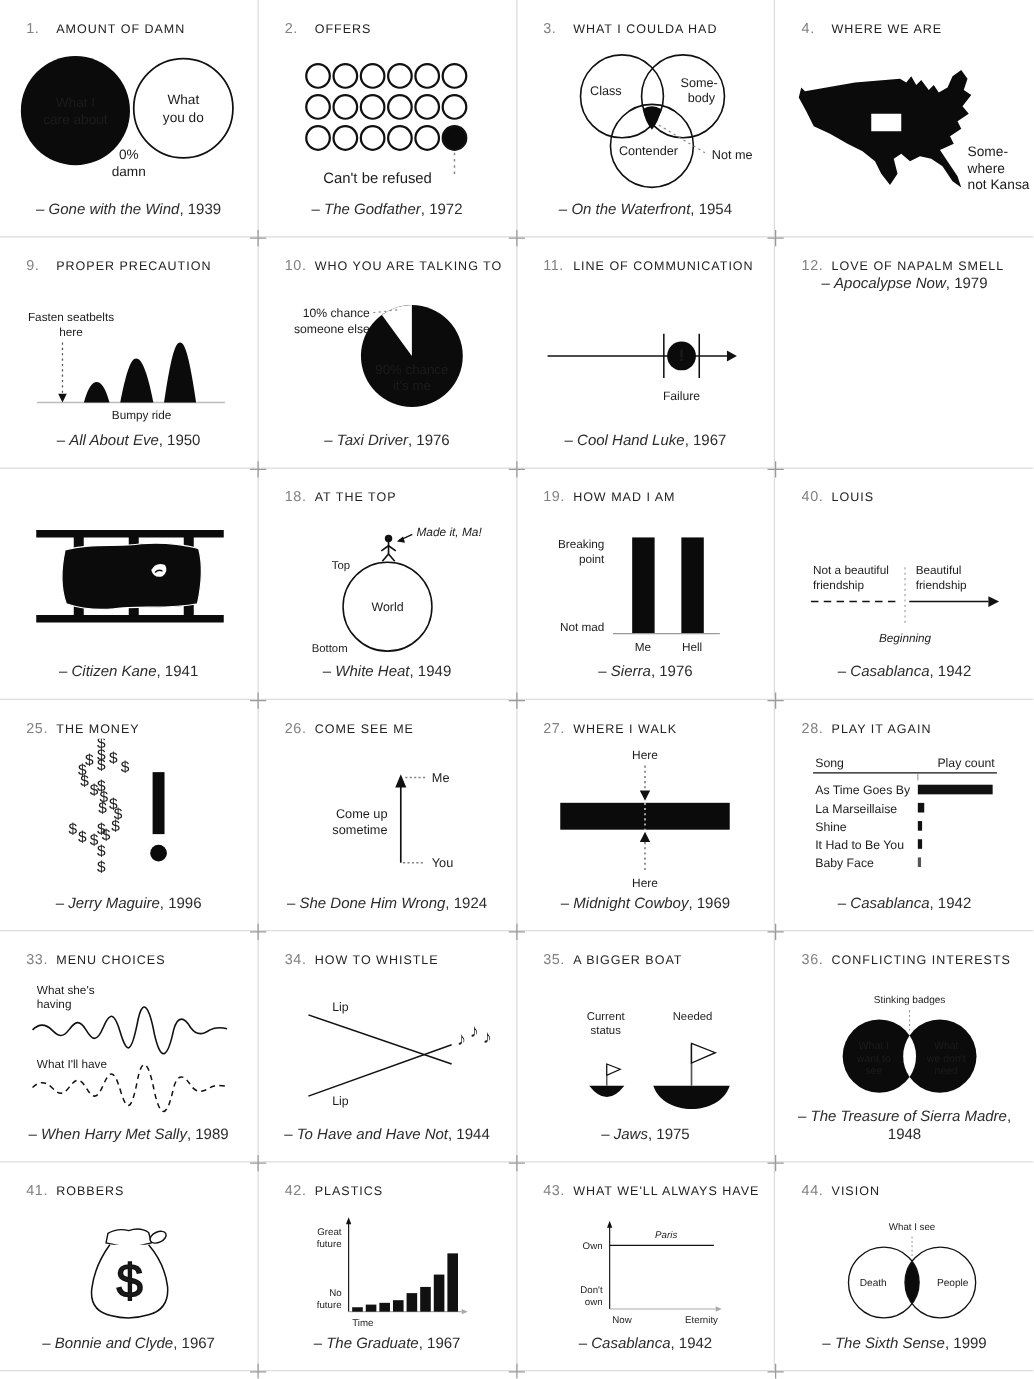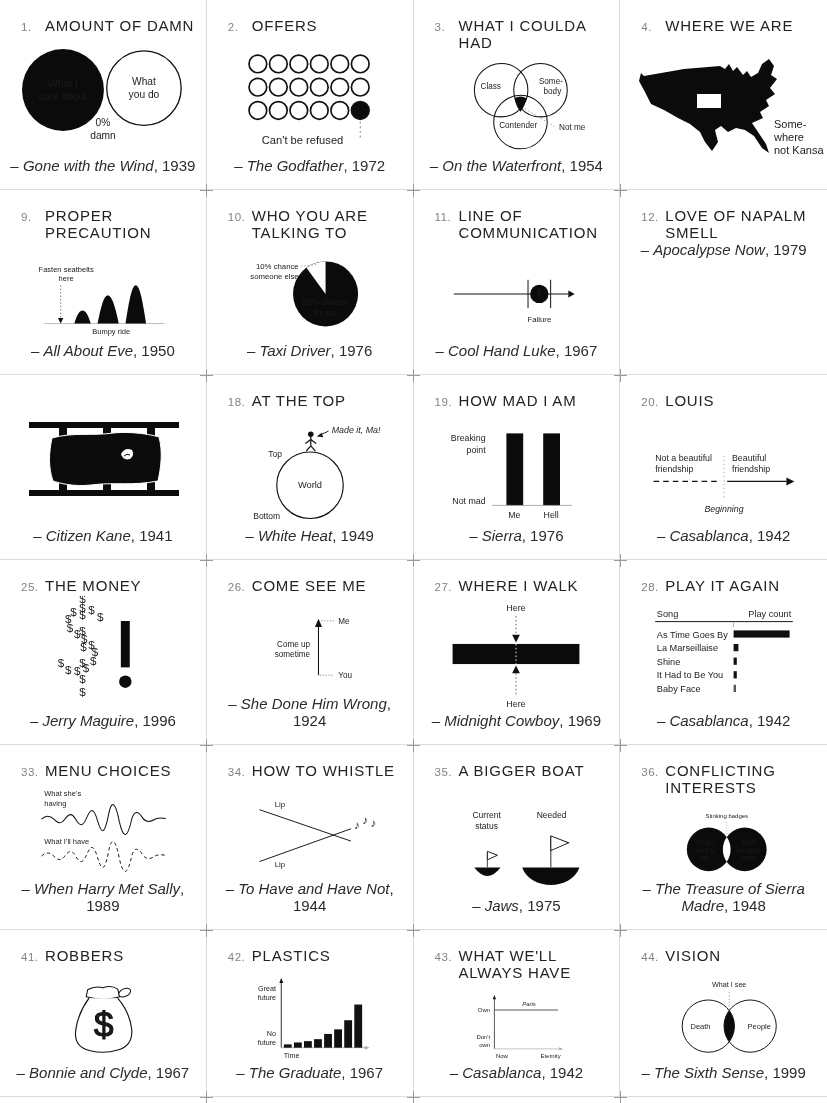--- a/index.html
+++ b/index.html
@@ -5,24 +5,24 @@
   html,body{margin:0;padding:0;background:#fff;}
   #poster{position:relative;width:827px;height:1103px;background:#fff;overflow:hidden;
           font-family:"Liberation Sans",sans-serif;color:#1c1c1c;}
   .grid{display:grid;width:827px;grid-template-columns:repeat(4,1fr);
         grid-template-rows:190px 185px 185px 185px 185px 167px;}
   .panel{position:relative;border-right:1px solid #dcdcdc;border-bottom:1px solid #dcdcdc;
          display:flex;flex-direction:column;overflow:hidden;}
   .panel.last-col{border-right:none;}
   .hdr{display:flex;align-items:baseline;padding:17px 10px 0 21px;flex:0 0 auto;}
   .num{color:#828282;font-size:11.5px;letter-spacing:.5px;width:24px;flex:0 0 auto;}
-  .ttl{color:#232323;font-size:15px;letter-spacing:.8px;}
+  .ttl{color:#232323;font-size:10px;letter-spacing:.8px;}
   .fig{flex:1 1 auto;min-height:0;display:flex;align-items:center;justify-content:center;padding:2px 2px 0 2px;}
   .fig svg{display:block;max-width:203px;max-height:100%;}
-  .cap{flex:0 0 auto;text-align:center;font-size:15px;color:#2b2b2b;padding:0 4px 15px 4px;}
+  .cap{flex:0 0 auto;text-align:center;font-size:12px;color:#2b2b2b;padding:0 4px 15px 4px;}
   .cap .it{font-style:italic;}
   svg text{font-family:"Liberation Sans",sans-serif;fill:#1c1c1c;}
   .cross{position:absolute;width:13px;height:13px;pointer-events:none;}
   .cross:before,.cross:after{content:"";position:absolute;background:#9a9a9a;}
   .cross:before{left:0;top:6px;width:13px;height:1px;}
   .cross:after{left:6px;top:0;width:1px;height:13px;}
 </style>
 </head>
 <body>
 
@@ -251,21 +251,21 @@
         <text x="62" y="116" font-size="11" text-anchor="end">Not mad</text>
         <text x="98" y="134" font-size="11" text-anchor="middle">Me</text>
         <text x="144" y="134" font-size="11" text-anchor="middle">Hell</text>
       </svg>
     </div>
     <div class="cap"><span>– </span><span class="it">Sierra</span><span>, 1976</span></div>
   </div>
 
   <div class="panel last-col">
     <div class="hdr">
-          <span class="num">20.</span>
+          <span class="num">40.</span>
           <span class="ttl">LOUIS</span>
         </div>
     <div class="fig">
       <svg viewBox="0 0 200 145" width="200">
         <line x1="12" y1="88" x2="96" y2="88" stroke="#111" stroke-width="1.5" stroke-dasharray="7 5"></line>
         <line x1="100" y1="56" x2="100" y2="110" stroke="#999" stroke-width="1" stroke-dasharray="2 3"></line>
         <line x1="104" y1="88" x2="178" y2="88" stroke="#111" stroke-width="1.5"></line>
         <path d="M178,83 L188,88 L178,93 Z" fill="#111"></path>
         <text x="14" y="62" font-size="11" text-anchor="start">Not a beautiful</text>
         <text x="14" y="76" font-size="11" text-anchor="start">friendship</text>

